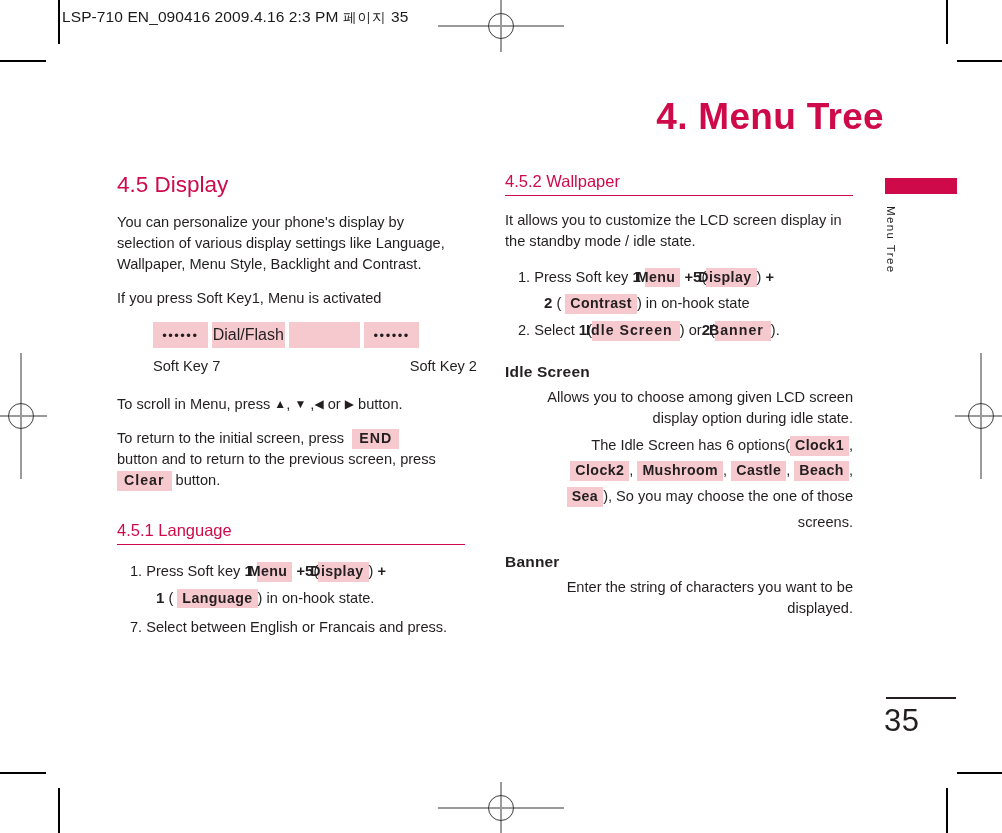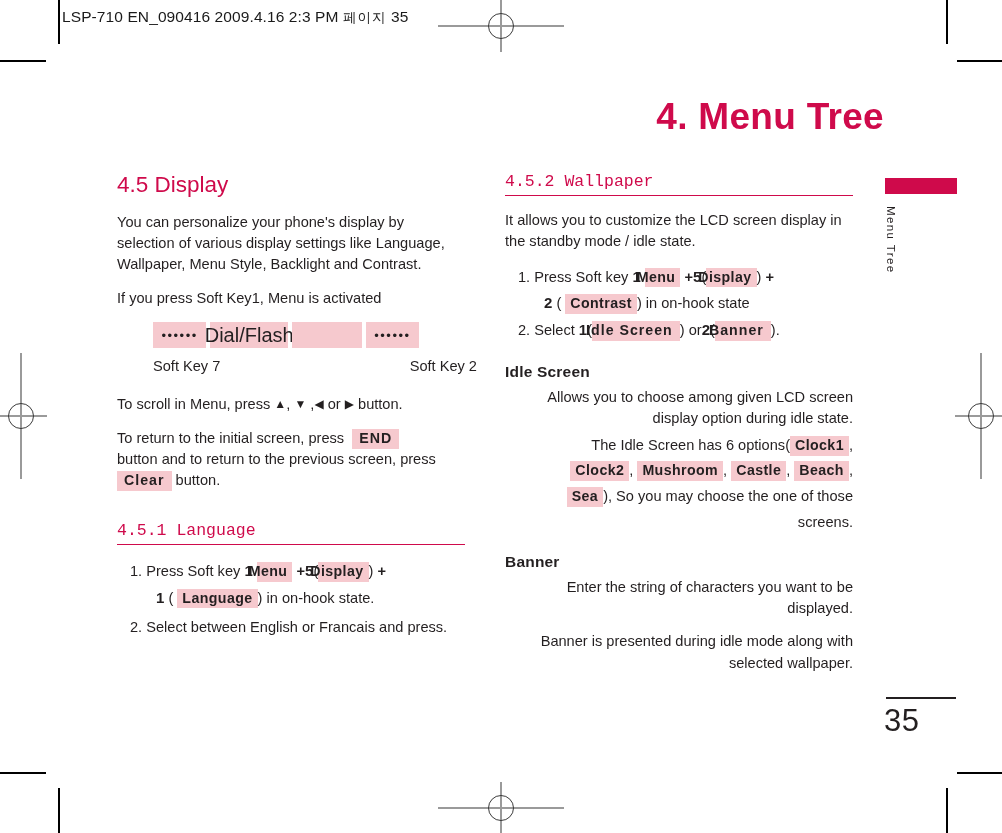--- a/index.html
+++ b/index.html
@@ -59,21 +59,21 @@
   
   .col{position:absolute;top:172px;width:348px;}
   .col-left{left:117px;}
   .col-right{left:505px;}
 
   h2.sec{
     margin:0 0 14px 0;color:#cf0a4b;font-size:22.5px;font-weight:400;letter-spacing:0;
   }
   h3.subsec{
     margin:0;color:#cf0a4b;font-size:16.5px;font-weight:400;
-    padding-bottom:4px;border-bottom:1.8px solid #cf0a4b;font-family:Liberation Mono, monospace;
+    padding-bottom:4px;border-bottom:1.8px solid #cf0a4b;
   }
   h4.term{
     margin:0 0 6px 0;font-size:15.5px;font-weight:bold;color:#231f20;letter-spacing:.2px;
   }
   p.body{
     margin:0 0 13px 0;font-size:14.6px;line-height:1.43;color:#231f20;
   }
   p.body.tight{margin-bottom:9px;}
   .step{
     font-size:14.6px;line-height:1.62;color:#231f20;margin:0 0 2px 0;
@@ -89,21 +89,21 @@
     line-height:1.18;font-size:14.2px;letter-spacing:.4px;
   }
   .key.wide{letter-spacing:1px;padding:1px 7px 2px 7px;}
   .num{font-weight:bold;font-size:15px;}
   .plus{font-weight:bold;}
 
   
   .keybar{margin:14px 0 0 36px;display:flex;gap:4px;width:266px;}
   .keybar .seg{background:#f6c9ce;height:26px;display:flex;align-items:center;justify-content:center;}
   .keybar .seg.dots{width:58px;letter-spacing:1.5px;font-size:13px;color:#231f20;line-height:1;}
-  .keybar .seg.lab{width:78px;font-size:20px;color:#231f20;}
+  .keybar .seg.lab{width:78px;font-size:16px;color:#231f20;}
   .keybar .seg.blank{width:76px;}
   .softlabels{
     margin:10px 0 0 36px;width:266px;display:flex;justify-content:space-between;
     font-size:14.6px;color:#231f20;
   }
   .softlabels span{white-space:nowrap;}
   .softlabels .s2{margin-right:-58px;}
 
   .arrow{font-size:12px;vertical-align:1px;}
 </style>
@@ -204,21 +204,21 @@
         <span class="key">Menu</span>
         <span class="plus">+</span><span class="num">5</span><span>(</span><span class="key">Display</span><span>)</span>
         <span class="plus">+</span>
       </p>
       <p class="step cont">
         <span class="num">1</span>
         <span>(</span>
         <span class="key">Language</span><span>)</span>
         <span>in on-hook state.</span>
       </p>
-      <p class="step" style="margin-top:6px;">2. Select between English or Francais and press.</p>
+      <p class="step" style="margin-top:6px;">7. Select between English or Francais and press.</p>
     </div>
   </div>
 
   <div class="col col-right">
 
     <h3 class="subsec">4.5.2 Wallpaper</h3>
 
     <p class="body" style="margin-top:14px;">It allows you to customize the LCD screen display in the standby mode / idle state.</p>
 
     <p class="step">
@@ -246,16 +246,15 @@
       <span>The  Idle Screen has 6 options(</span><span class="key">Clock1</span><span>,</span>
       <span class="key">Clock2</span><span>,</span>
       <span class="key">Mushroom</span><span>,</span>
       <span class="key">Castle</span><span>,</span>
       <span class="key">Beach</span><span>,</span>
       <span class="key">Sea</span><span>), So you may choose the one of those screens.</span>
     </p>
 
     <h4 class="term" style="margin-top:18px;">Banner</h4>
     <p class="hang">Enter the string of characters you want to be displayed.</p>
-    <p class="hang">Banner is presented during idle mode along with selected wallpaper.</p>
   </div>
 
 </div>
 
 </body></html>

